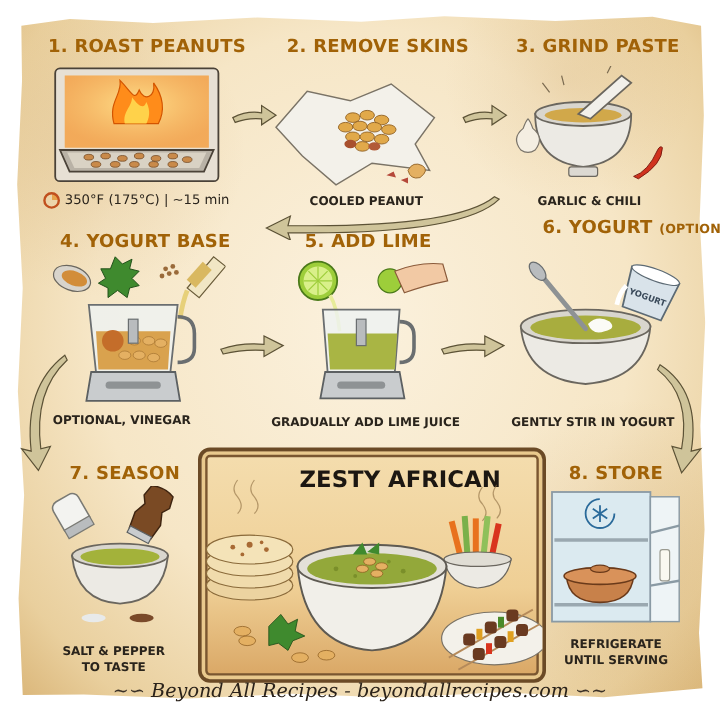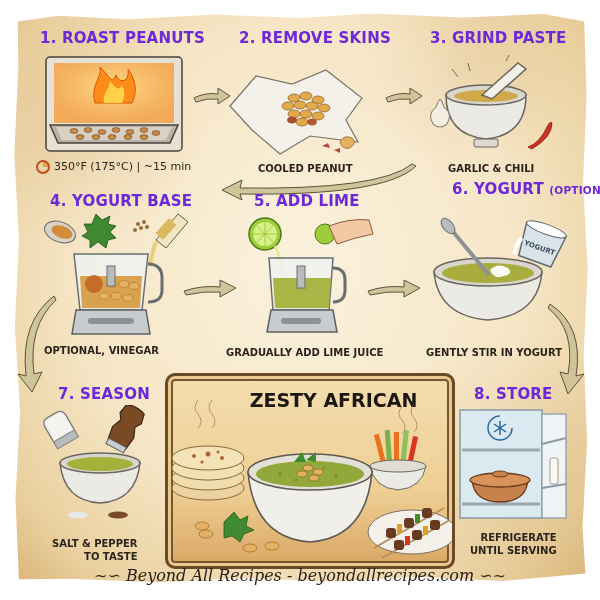--- a/index.html
+++ b/index.html
@@ -4,23 +4,23 @@
 <style>
   html,body{margin:0;padding:0;background:#ffffff;}
   body{width:600px;height:600px;position:relative;overflow:hidden;font-family:"DejaVu Sans","Liberation Sans",sans-serif;}
   .parchment{position:absolute;left:12px;top:10px;width:578px;height:575px;
     background:radial-gradient(ellipse at 50% 45%, #fbf1dd 0%, #f6e6c6 55%, #e9cf9d 85%, #d9b476 100%);
     clip-path:polygon(1% 2%,8% 1%,20% 1.6%,35% 0.8%,50% 1.4%,62% 0.6%,78% 1.3%,92% 0.7%,99% 2%,99.4% 15%,98.8% 30%,99.6% 45%,98.9% 60%,99.5% 75%,98.7% 90%,99.2% 98%,85% 99.3%,70% 98.6%,55% 99.4%,40% 98.8%,25% 99.5%,10% 98.9%,1.2% 99%,0.6% 85%,1.4% 70%,0.5% 55%,1.2% 40%,0.4% 25%,1.1% 10%);}
   .parchment::after{content:"";position:absolute;inset:0;
     background:radial-gradient(circle at 12% 20%, rgba(190,140,70,.18) 0, transparent 18%),
                radial-gradient(circle at 88% 80%, rgba(190,140,70,.2) 0, transparent 20%),
                radial-gradient(circle at 80% 10%, rgba(190,140,70,.15) 0, transparent 15%);}
-  .step-title{position:absolute;font-weight:bold;font-size:15px;color:#6d28d9;letter-spacing:.2px;white-space:nowrap;}
+  .step-title{position:absolute;font-weight:bold;font-size:15px;color:#a16207;letter-spacing:.2px;white-space:nowrap;}
   .step-title .small{font-size:10.5px;font-weight:bold;}
-  .caption{position:absolute;font-size:10px;font-weight:bold;color:#2a241c;text-align:right;line-height:13px;white-space:nowrap;}
+  .caption{position:absolute;font-size:10px;font-weight:bold;color:#2a241c;text-align:center;line-height:13px;white-space:nowrap;}
   .illus{position:absolute;}
   .arrow{position:absolute;}
   .hero{position:absolute;left:165px;top:373px;width:284px;height:190px;
     background:linear-gradient(180deg,#f4ddae 0%,#efcf95 60%,#d9a664 100%);
     border:3px solid #6b4a26;border-radius:10px;box-shadow:inset 0 0 0 3px #e9c98d, inset 0 0 0 5px #7a5630;}
   .hero-title{position:absolute;left:0;right:0;top:14px;text-align:center;font-weight:bold;font-size:19px;line-height:21px;color:#1c1712;padding-left:47px;}
   .footer{position:absolute;left:0;right:0;top:566px;text-align:center;font-family:"DejaVu Serif","Liberation Serif",serif;font-style:italic;font-size:16px;color:#2a221a;}
   .footer .swirl{color:#3a3026;font-style:normal;}
 </style>
 </head>

